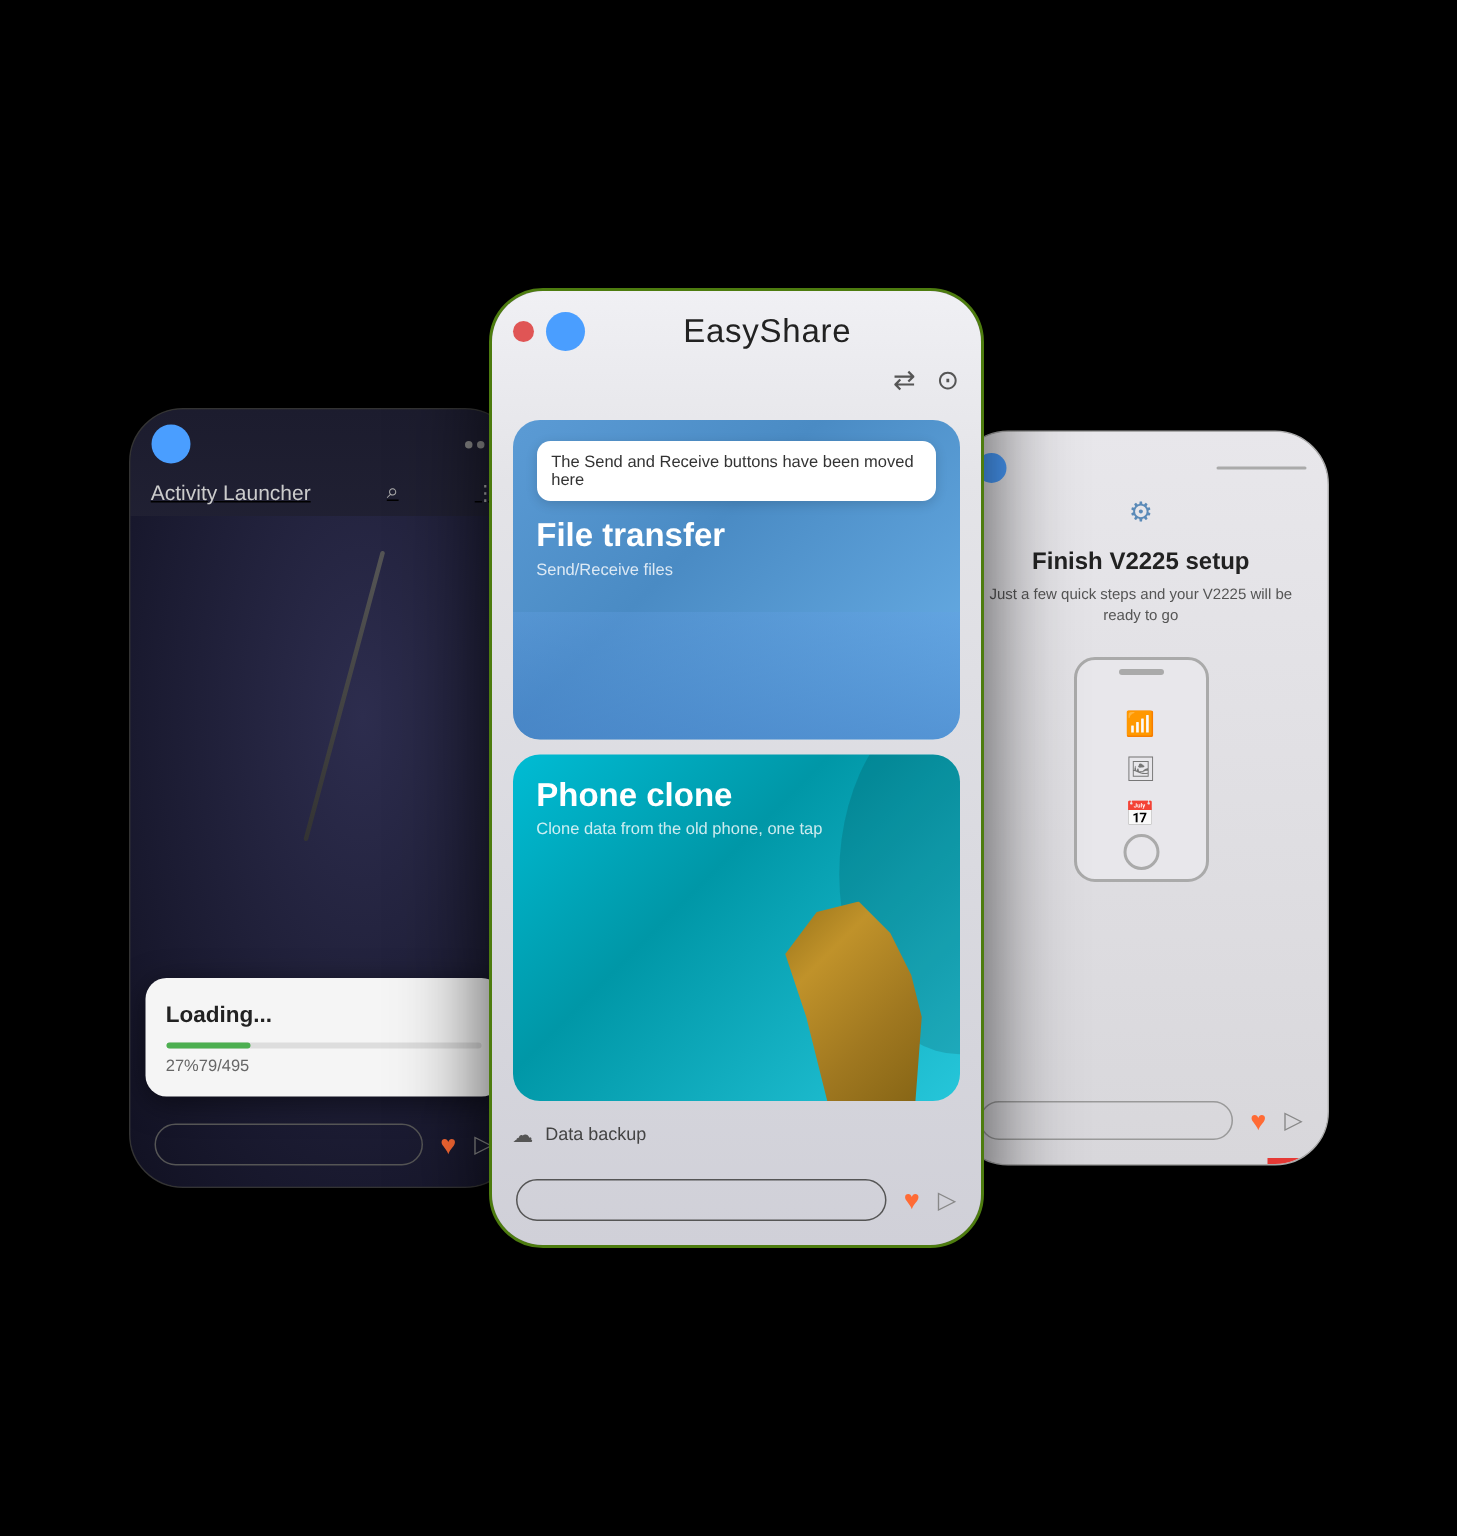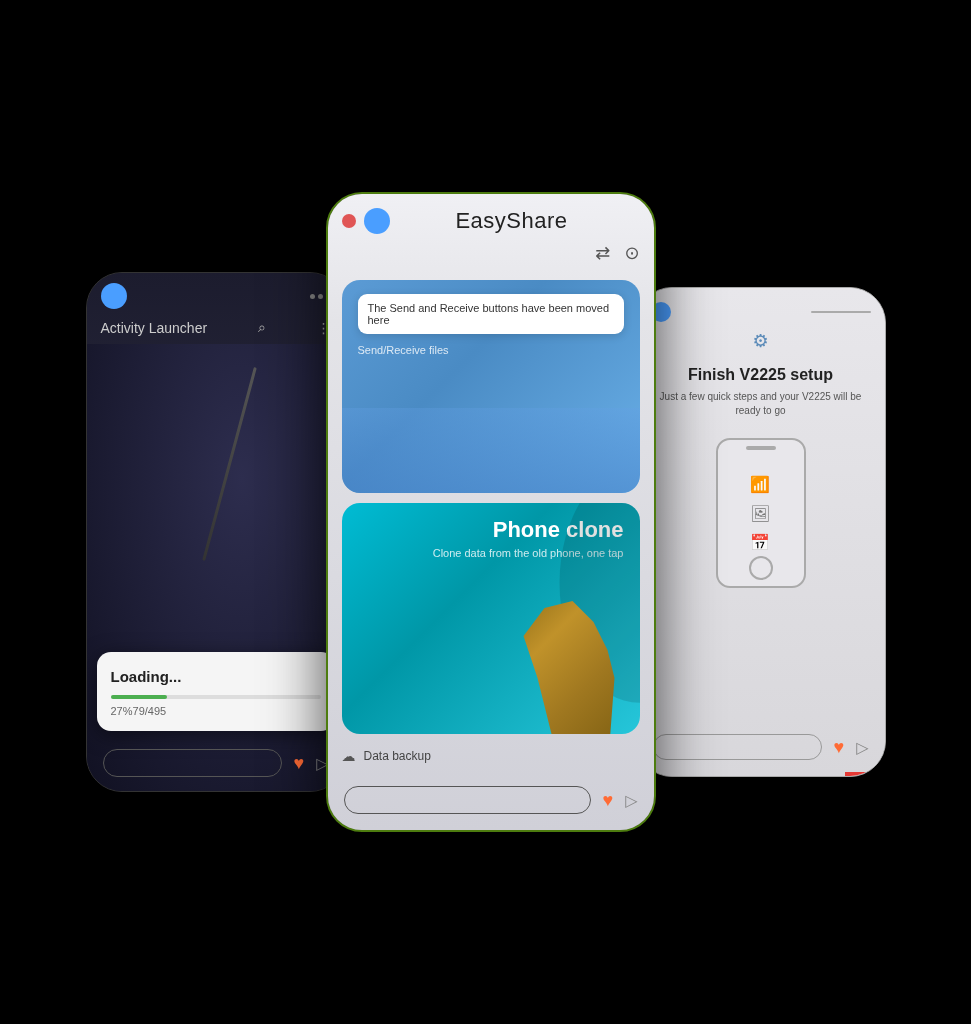--- a/index.html
+++ b/index.html
@@ -58,20 +58,21 @@
       align-items: center;
       justify-content: space-between;
       padding: 10px 14px 6px;
     }
 
     .phone-left .app-title-bar {
       display: flex;
       align-items: center;
       justify-content: space-between;
       padding: 4px 14px 8px;
+      text-decoration: underline;
     }
 
     .phone-left .app-title {
       color: #ccc;
       font-size: 14px;
       font-weight: 500;
     }
 
     .phone-left .search-icon-top {
       color: #aaa;
@@ -299,21 +300,20 @@
     }
 
     
     .phone-clone-card {
       border-radius: 18px;
       background: linear-gradient(135deg, #00bcd4 0%, #0097a7 40%, #26c6da 100%);
       padding: 14px 16px 16px;
       position: relative;
       overflow: hidden;
       flex: 1.1;
-      text-align: right;
     }
 
     .phone-clone-card::before {
       content: '';
       position: absolute;
       top: 0; right: 0;
       width: 160px;
       height: 100%;
       background: rgba(0,0,0,0.12);
       clip-path: ellipse(80px 120px at 160px 80px);
@@ -559,20 +559,21 @@
         <span class="app-name">EasyShare</span>
       </div>
       <div class="center-toolbar">
         <span class="toolbar-icon">⇄</span>
         <span class="toolbar-icon">⊙</span>
       </div>
       <div class="center-content">
 
         <div class="file-transfer-card">
           <div class="tooltip-bubble">The Send and Receive buttons have been moved here</div>
+          <div class="card-title">File transfer</div>
           <div class="card-subtitle">Send/Receive files</div>
         </div>
 
         <div class="phone-clone-card">
           <div class="card-title">Phone clone</div>
           <div class="card-subtitle">Clone data from the old phone, one tap</div>
 
           <div class="hand-overlay">
             <div class="hand-shape"></div>
           </div>

